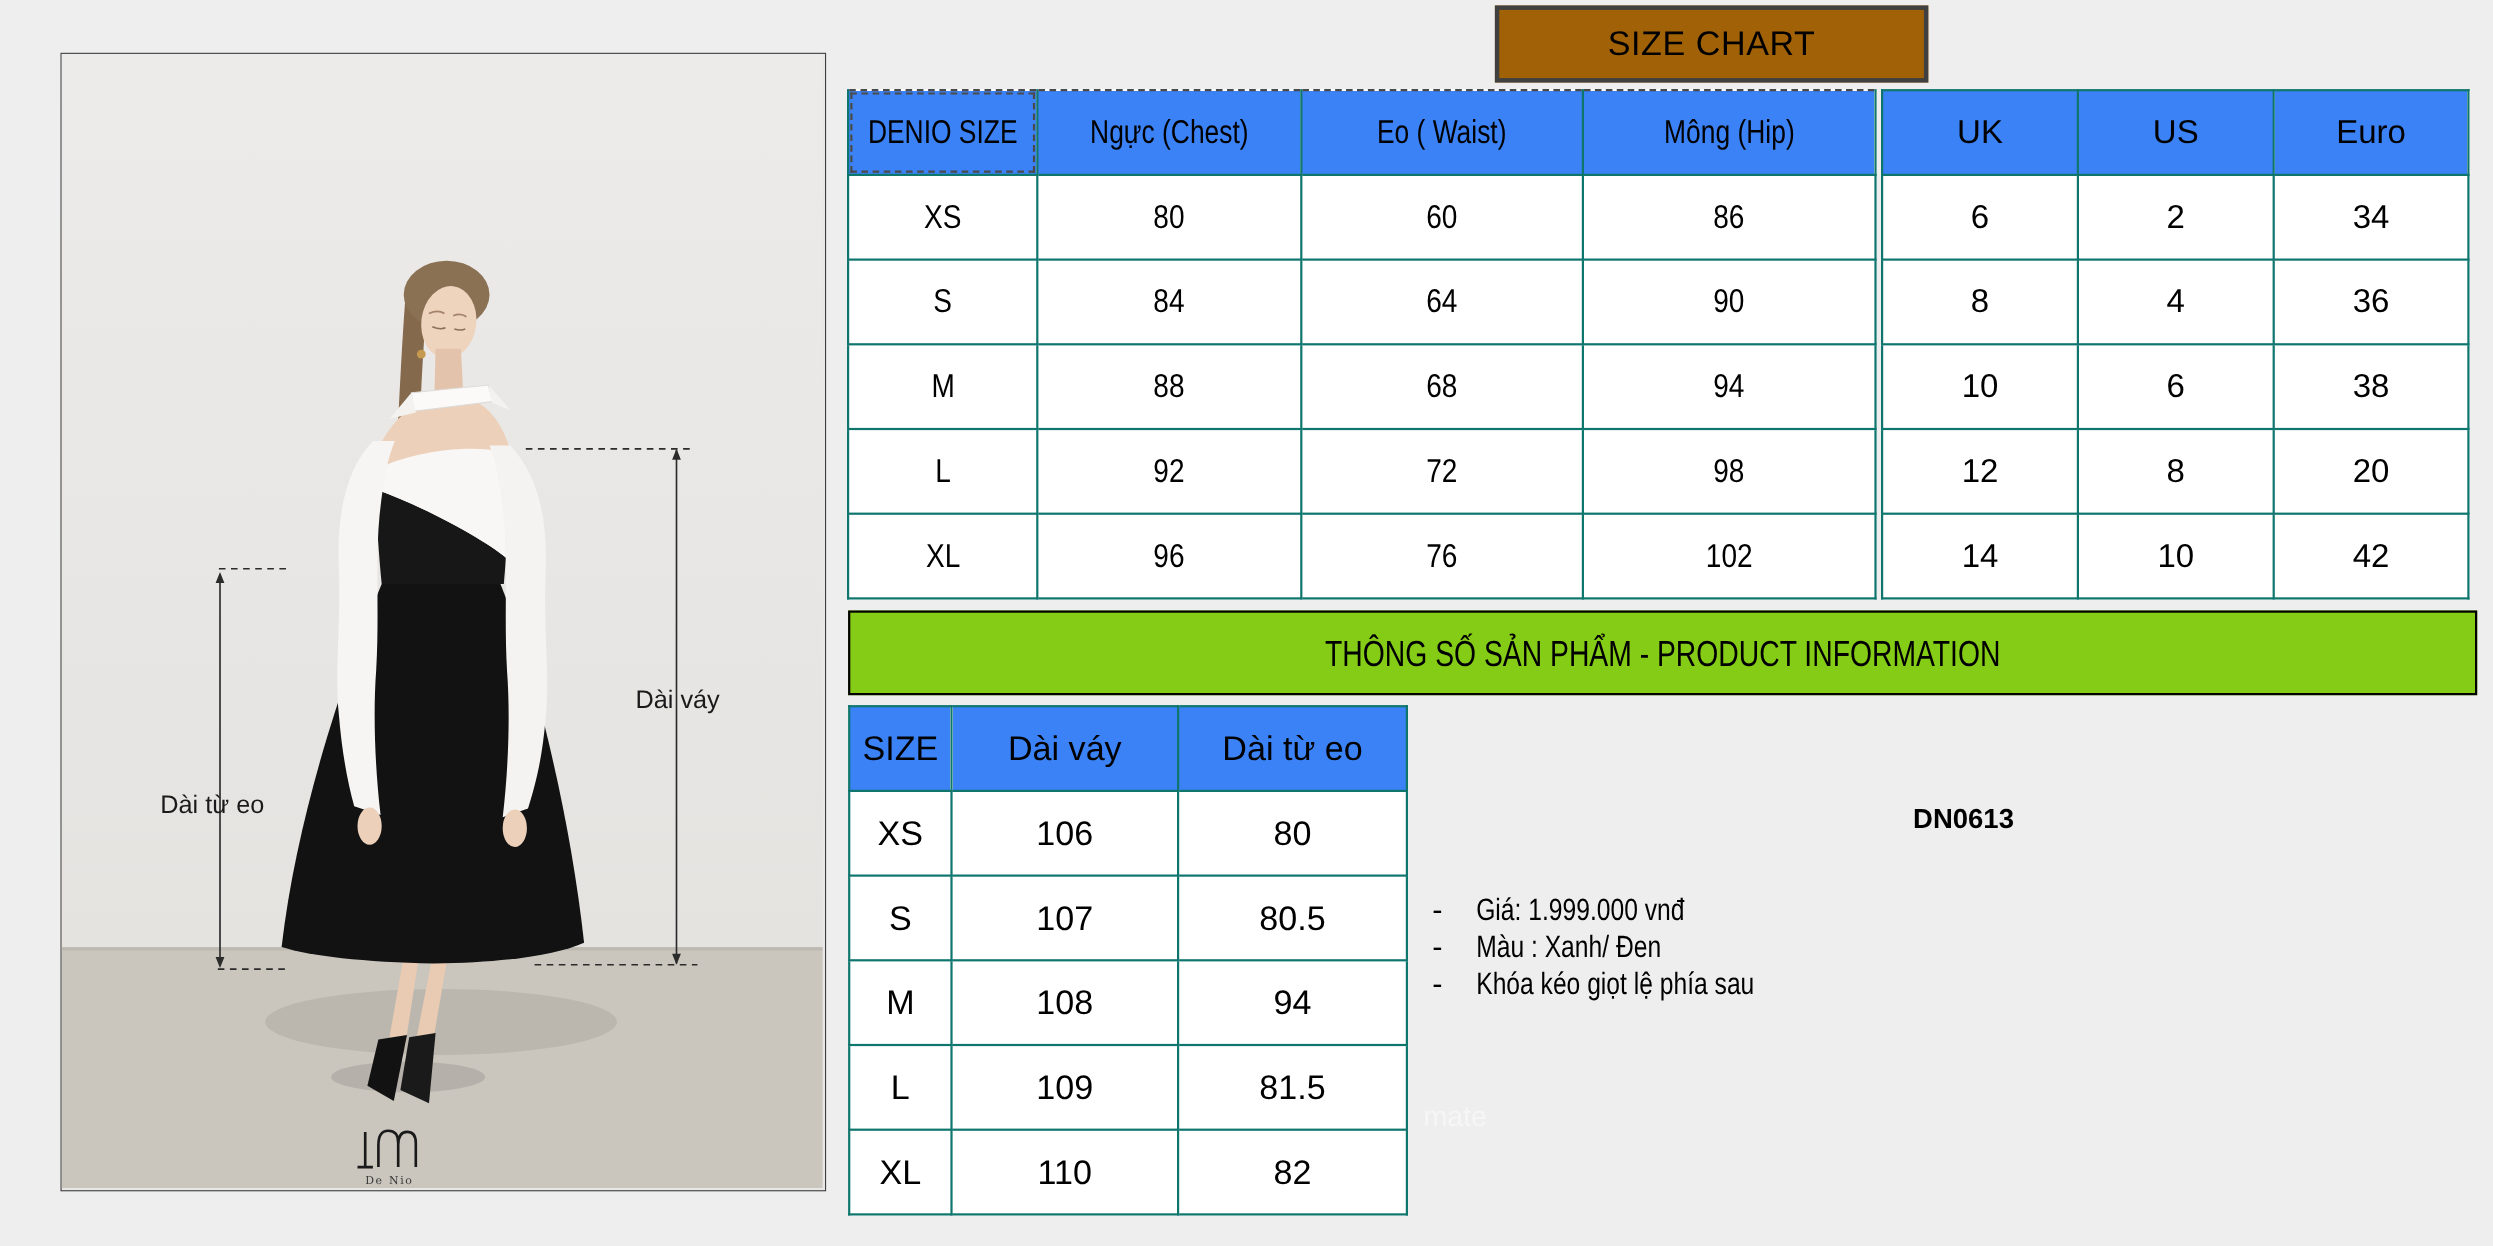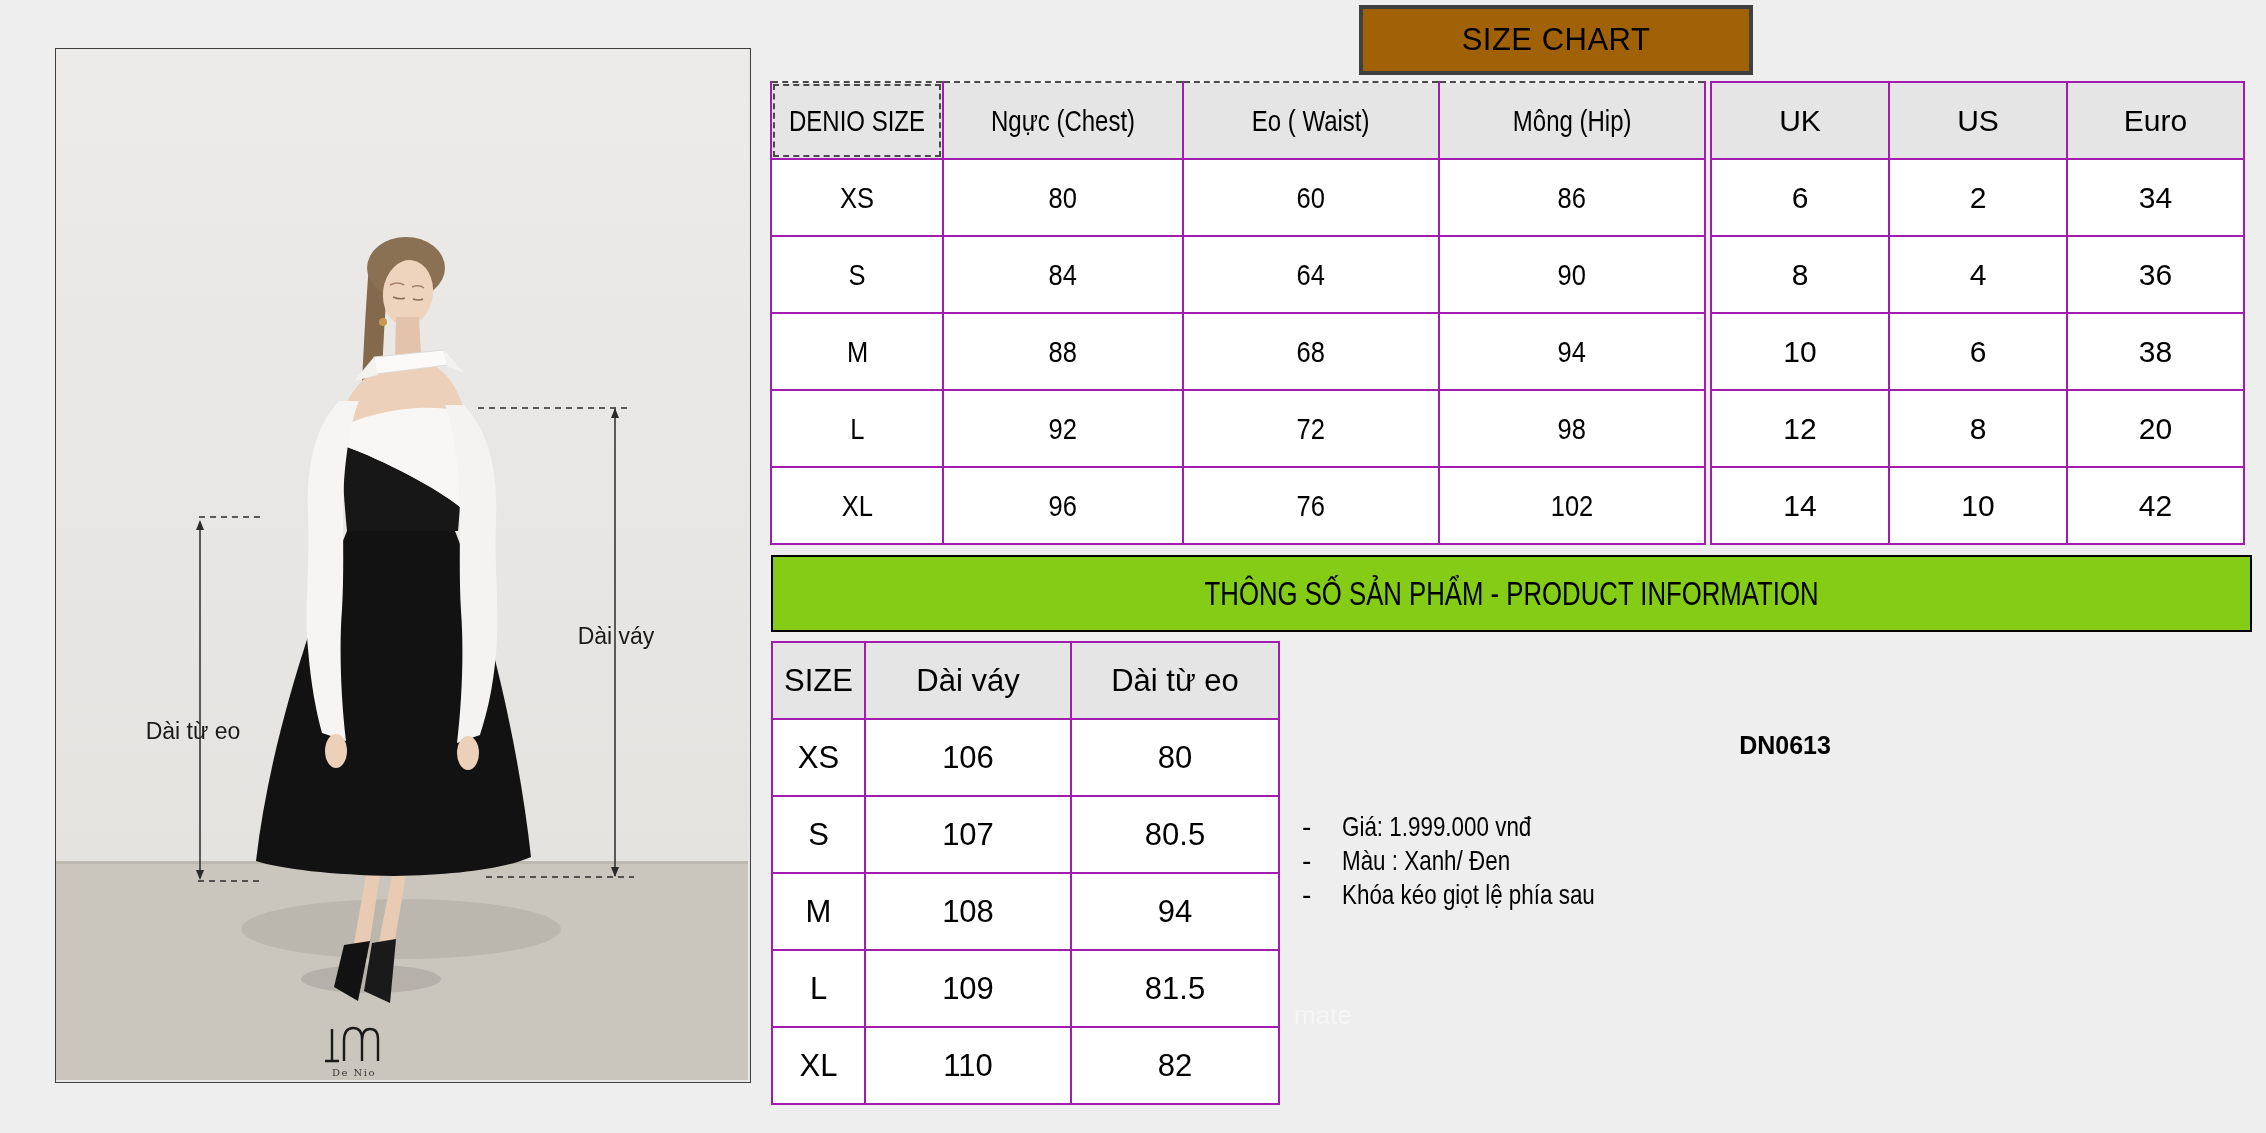--- a/index.html
+++ b/index.html
@@ -14,23 +14,23 @@
   .lbl-waist{left:70px;top:669px;width:134px;}
   .lbl-dress{left:498px;top:574px;width:124px;}
 
   
   .title-box{position:absolute;left:1330px;top:5px;width:386px;height:62px;
              background:#a16207;border:4px solid #404040;display:flex;
              align-items:center;justify-content:center;font-size:31px;letter-spacing:.5px;margin-left:29px;}
 
   
   table{border-collapse:collapse;table-layout:fixed;background:#fff;position:absolute;}
-  td,th{border:2px solid #a21caf;text-align:center;vertical-align:middle;padding:0;
+  td,th{border:2px solid #0f766e;text-align:center;vertical-align:middle;padding:0;
         font-weight:normal;font-size:30px;overflow:hidden;}
-  th{background:#e5e5e5;}
+  th{background:#3b82f6;}
   tr{height:77px;}
   .t-main{left:770px;top:81px;}
   .t-main thead th{border-top:2px dashed #4a4a4a;}
   .t-main th.sel{outline:2px dashed #4a4a4a;outline-offset:-4px;}
   .t-right{left:1710px;top:81px;}
   .t-small{left:771px;top:641px;padding-left:24px;}
   .t-small td,.t-small th{font-size:31px;}
 
   .cx78{display:inline-block;transform:scaleX(.78);transform-origin:center;white-space:nowrap;}
   .cx80{display:inline-block;transform:scaleX(.80);transform-origin:center;white-space:nowrap;}

